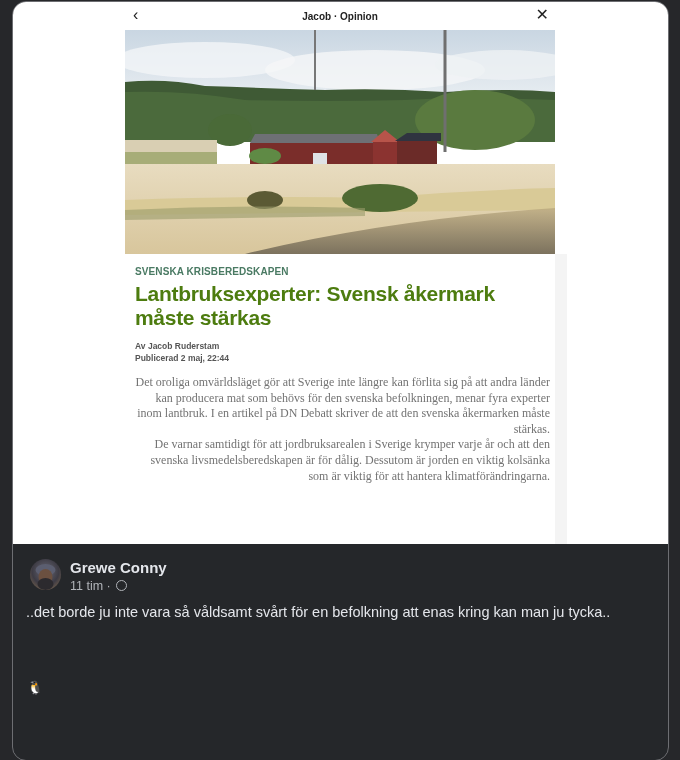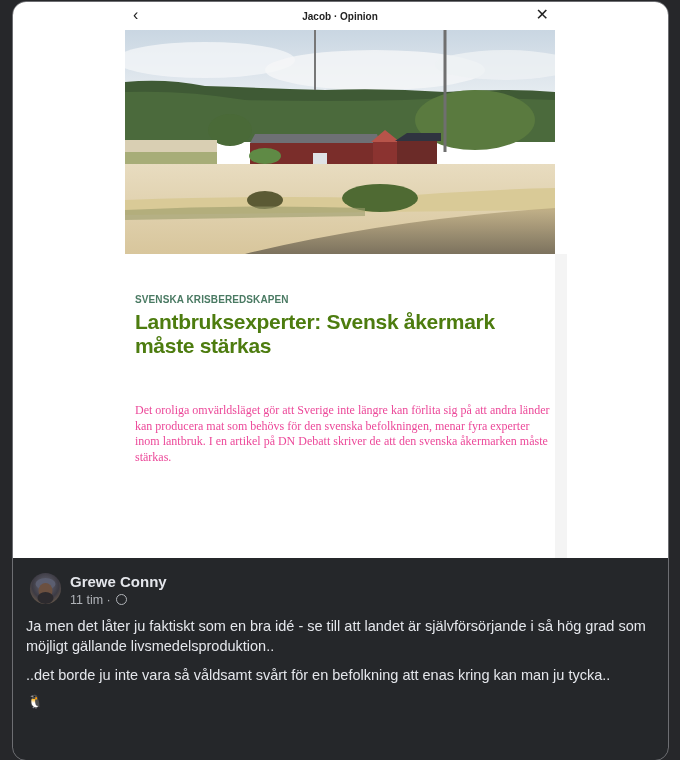--- a/index.html
+++ b/index.html
@@ -70,21 +70,20 @@
     height: 224px;
     overflow: hidden;
   }
   .article {
     position: absolute;
     left: 112px;
     top: 252px;
     width: 430px;
     height: 273px;
     background: #ffffff;
-    margin-top: 28px;
   }
   .right-shade {
     position: absolute;
     left: 542px;
     top: 252px;
     width: 12px;
     height: 316px;
     background: #f4f4f4;
   }
   .kicker {
@@ -120,21 +119,22 @@
     line-height: 12px;
   }
   .body-text {
     position: absolute;
     left: 10px;
     top: 121px;
     width: 415px;
     font-family: "Liberation Serif", serif;
     font-size: 12px;
     line-height: 15.6px;
-    color: #ec4899;
+    color: #737373;
+    text-align: right;
   }
   .body-text p {
     margin: 0;
   }
   .body-text p.indent {
     text-indent: 11px;
   }
   .ad {
     position: absolute;
     left: 0;
@@ -162,21 +162,21 @@
     position: absolute;
     left: 0;
     top: 312px;
     width: 430px;
     height: 4px;
     background: #ececec;
   }
   .post {
     position: absolute;
     left: 0;
-    top: 556px;
+    top: 542px;
     width: 655px;
     height: 190px;
     background: #25272a;
     font-family: "Liberation Sans", sans-serif;
   }
   .avatar {
     position: absolute;
     left: 17px;
     top: 15px;
     width: 31px;
@@ -296,22 +296,27 @@
         <ellipse cx="255" cy="168" rx="38" ry="14" fill="#4f6a33"></ellipse>
         <ellipse cx="140" cy="170" rx="18" ry="9" fill="#5b5a34"></ellipse>
         <path d="M0 180 Q120 174 240 178 L240 186 L0 190 Z" fill="#9a9b6a" opacity="0.6"></path>
         <path d="M120 224 Q260 190 430 178 L430 224 Z" fill="url(#shadow)" opacity="0.75"></path>
       </svg>
     </div>
 
     <div class="article">
       <div class="kicker">SVENSKA KRISBEREDSKAPEN</div>
       <div class="headline">Lantbruksexperter: Svensk åkermark måste stärkas</div>
+      <div class="byline">
+        <div>Av Jacob Ruderstam</div>
+        <div>Publicerad 2 maj, 22:44</div>
+      </div>
       <div class="body-text">
         <p>Det oroliga omvärldsläget gör att Sverige inte längre kan förlita sig på att andra länder kan producera mat som behövs för den svenska befolkningen, menar fyra experter inom lantbruk. I en artikel på DN Debatt skriver de att den svenska åkermarken måste stärkas.</p>
+        <p class="indent">De varnar samtidigt för att jordbruksarealen i Sverige krymper varje år och att den svenska livsmedelsberedskapen är för dålig. Dessutom är jorden en viktig kolsänka som är viktig för att hantera klimatförändringarna.</p>
       </div>
       <div class="ad">
         <span>Annons</span>
         <span class="dots">···</span>
       </div>
       <div class="ad-strip"></div>
     </div>
     <div class="right-shade"></div>
   </div>
 
@@ -323,19 +328,18 @@
         <ellipse cx="15.5" cy="25" rx="8" ry="6" fill="#2c2a2e"></ellipse>
       </svg>
     </div>
     <div class="author">Grewe Conny</div>
     <div class="meta">
       <span>11 tim</span>
       <span>·</span>
       <span class="globe"></span>
     </div>
     <div class="post-text">
-      <p>Ja men det låter ju faktiskt som en bra idé - se till att landet är självförsörjande i så hög grad som möjligt gällande livsmedelsproduktion..</p>
       <p>..det borde ju inte vara så våldsamt svårt för en befolkning att enas kring kan man ju tycka..</p>
     </div>
     <div class="emoji">🐧</div>
   </div>
 
 </div>
 
 </body></html>

